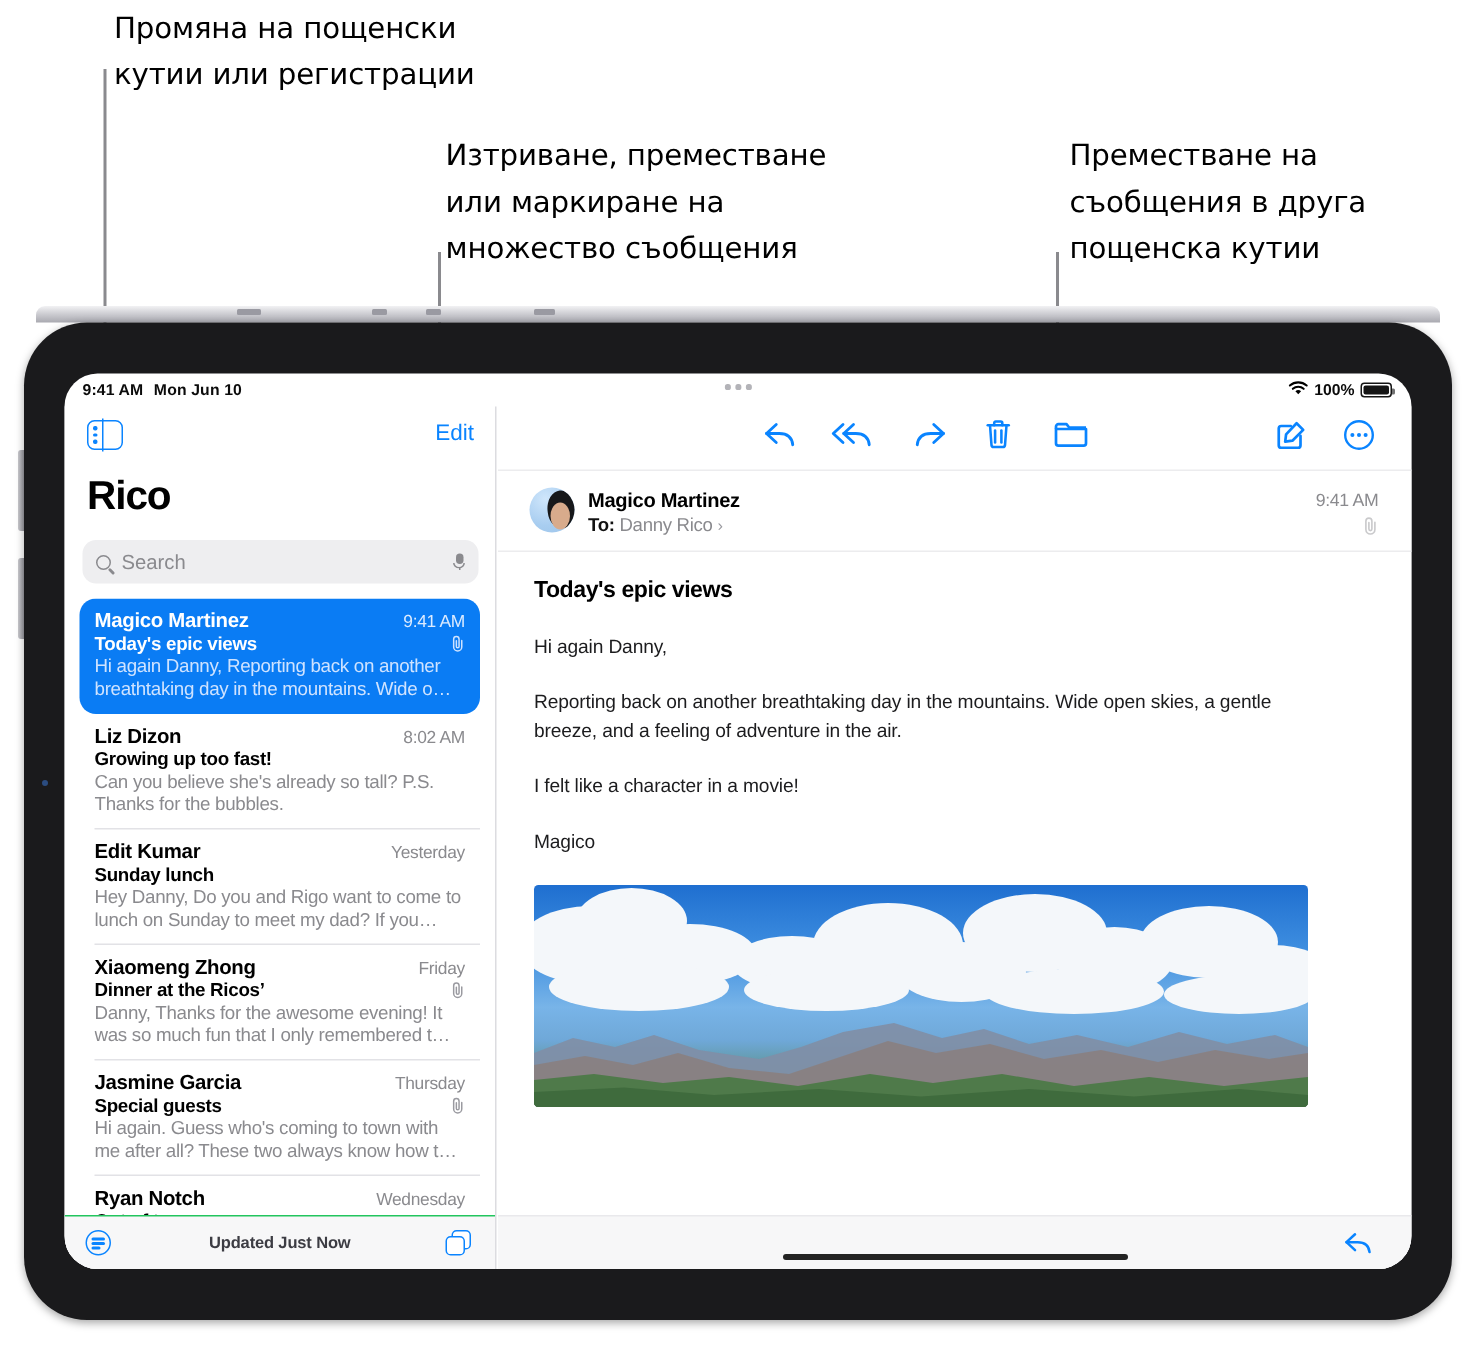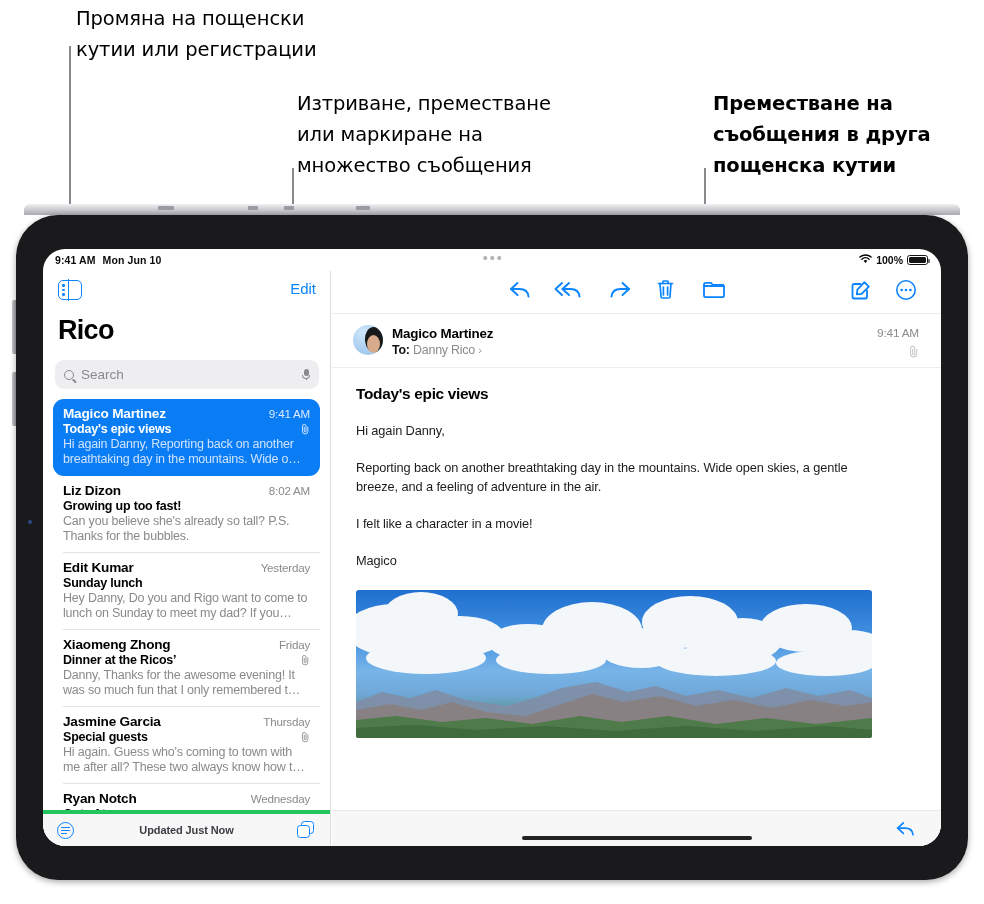--- a/index.html
+++ b/index.html
@@ -162,21 +162,21 @@
     letter-spacing: -0.2px; max-height: 30px; overflow: hidden;}
   .selected .msg-sender, .selected .msg-subject { color:#fff; }
   .selected .msg-time { color:#dcebff; }
   .selected .msg-preview { color:#cfe3ff; }
   .clip { width: 9px; height: 12px; position: relative; flex: none;}
   .clip svg { display:block; }
 
   
   #list-bottombar {
     position: absolute; left: 0; right: 0; bottom: 0; height: 36px;
-    background: #f7f7f8; border-top: 4px solid #22c55e;
+    background: #f7f7f8; border-top: 1px solid #22c55e;
     display: flex; align-items: center;
   }
   #filter-button {
     position: absolute; left: 14px; width: 17px; height: 17px;
     border: 1.5px solid #0a84ff; border-radius: 50%;
     cursor: pointer;
   }
   #filter-button i { position:absolute; left:3.2px; height:1.4px; background:#0a84ff; border-radius:1px; display:block;}
   #filter-button .f1 { top:4.2px; width:8.4px;}
   #filter-button .f2 { top:7.2px; width:8.4px;}
@@ -251,21 +251,21 @@
 
   <div class="callout" style="left:76px; top:3px;">
     <div>Промяна на пощенски</div>
     <div>кутии или регистрации</div>
   </div>
   <div class="callout" style="left:297px; top:88px;">
     <div>Изтриване, преместване</div>
     <div>или маркиране на</div>
     <div>множество съобщения</div>
   </div>
-  <div class="callout" style="left:713px; top:88px;font-weight:bold;">
+  <div class="callout" style="left:713px; top:88px;">
     <div>Преместване на</div>
     <div>съобщения в друга</div>
     <div>пощенска кутии</div>
   </div>
 
   <div class="leader" style="left:69px; top:46px; height:246px;"></div>
   <div class="leader" style="left:292px; top:168px; height:121px;"></div>
   <div class="leader" style="left:704px; top:168px; height:117px;"></div>
 
   <div id="device-edge-top"></div>

